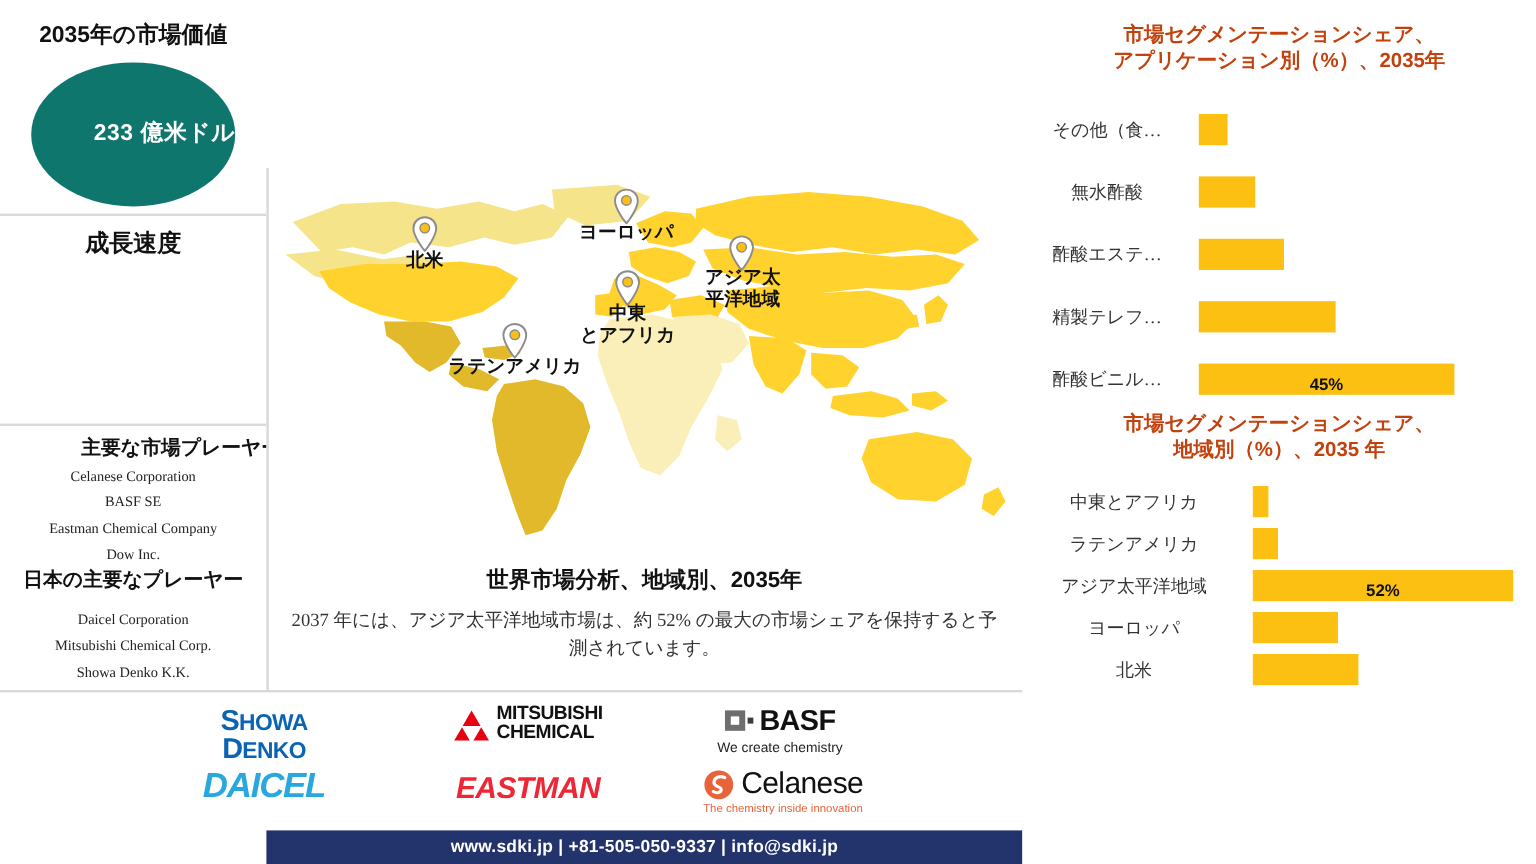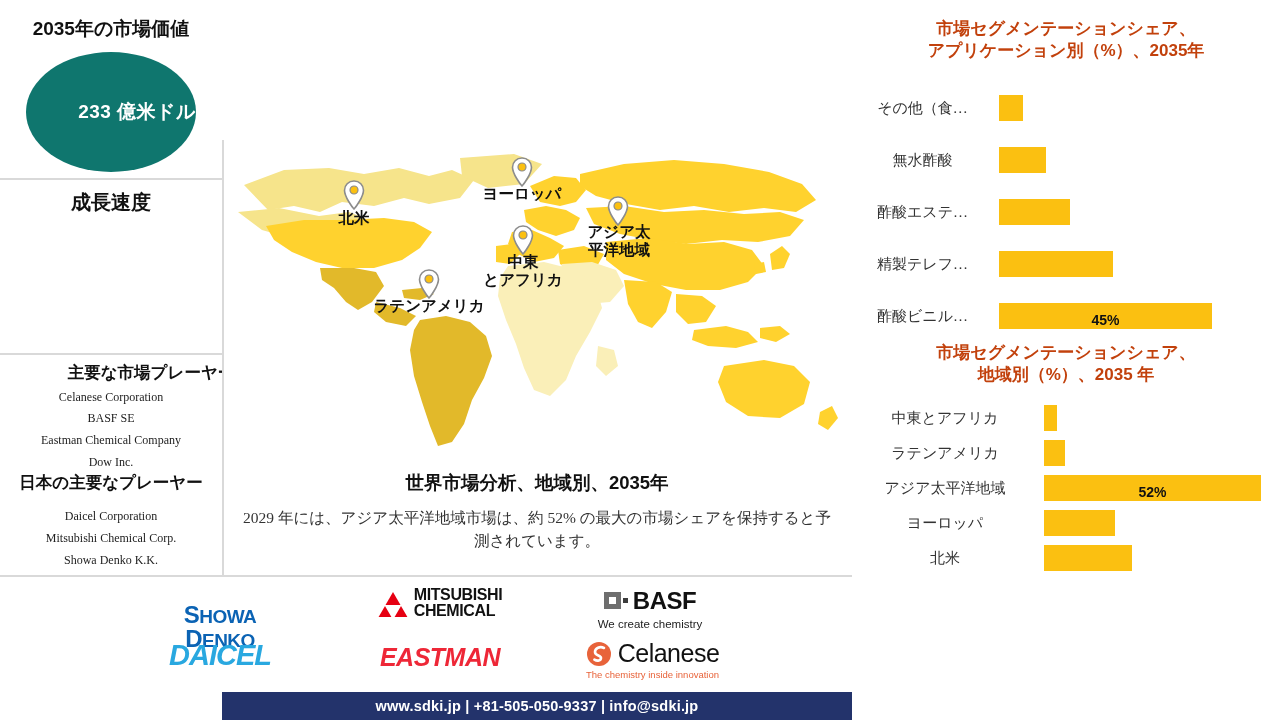--- a/index.html
+++ b/index.html
@@ -39,21 +39,21 @@
 
   .pin{position:absolute;width:22px;height:30px;}
   .maplabel{position:absolute;font-size:15.5px;font-weight:bold;color:#111;text-align:center;line-height:1.15;white-space:nowrap;}
 
   .map-cap-title{position:absolute;left:0;top:330px;width:626px;text-align:center;font-size:18.5px;font-weight:bold;color:#111;}
   .map-cap-body{position:absolute;left:18px;top:366px;width:590px;text-align:center;font-size:15.5px;color:#333;line-height:1.5;font-family:"Liberation Serif","DejaVu Serif",serif;}
 
   
   .logos{position:absolute;left:0;top:575px;width:852px;height:117px;background:#fff;border-top:2px solid #d9d9d9;}
   .logo{position:absolute;text-align:center;}
-  .lg-showa{left:140px;top:26px;width:160px;}
+  .lg-showa{left:140px;top:12px;width:160px;}
   .lg-daicel{left:140px;top:62px;width:160px;}
   .lg-mitsu{left:345px;top:10px;width:190px;}
   .lg-eastman{left:345px;top:66px;width:190px;}
   .lg-basf{left:565px;top:10px;width:170px;}
   .lg-celanese{left:560px;top:62px;width:185px;}
 
   .showa-txt{font-family:"Liberation Sans",sans-serif;font-weight:bold;color:#0B63B4;font-size:19px;line-height:1.0;letter-spacing:-.5px;}
   .showa-txt .big{font-size:24px;}
   .daicel-txt{font-family:"Liberation Sans",sans-serif;font-weight:bold;font-style:italic;color:#29A8E0;font-size:29px;letter-spacing:-1px;}
   .mitsu-txt{display:flex;align-items:center;justify-content:center;gap:6px;}
@@ -185,21 +185,21 @@
       <div class="maplabel" style="left:241px;top:103px;width:116px;"><span>中東</span><br><span>とアフリカ</span></div>
 
       <svg class="pin" style="left:194px;top:119px;" viewBox="0 0 22 30">
         <path d="M11 1C5.5 1 1.5 5.2 1.5 10.2c0 6.6 8 17.3 9.5 18.8 1.5-1.5 9.5-12.2 9.5-18.8C20.5 5.2 16.5 1 11 1z" fill="#FFFFFF" stroke="#8C8C8C" stroke-width="1.6"></path>
         <circle cx="11" cy="10" r="4" fill="#FBC011" stroke="#8C8C8C" stroke-width="1.2"></circle>
       </svg>
       <div class="maplabel" style="left:126px;top:147px;width:158px;">ラテンアメリカ</div>
     </div>
 
     <div class="map-cap-title">世界市場分析、地域別、2035年</div>
-    <div class="map-cap-body">2029 年には、アジア太平洋地域市場は、約 52% の最大の市場シェアを保持すると予測されています。</div>
+    <div class="map-cap-body">2037 年には、アジア太平洋地域市場は、約 52% の最大の市場シェアを保持すると予測されています。</div>
   </div>
 
   <div class="logos">
 
     <div class="logo lg-showa">
       <div class="showa-txt">
         <span class="big">S</span><span>HOWA</span><br>
         <span class="big">D</span><span>ENKO</span>
       </div>
     </div>

